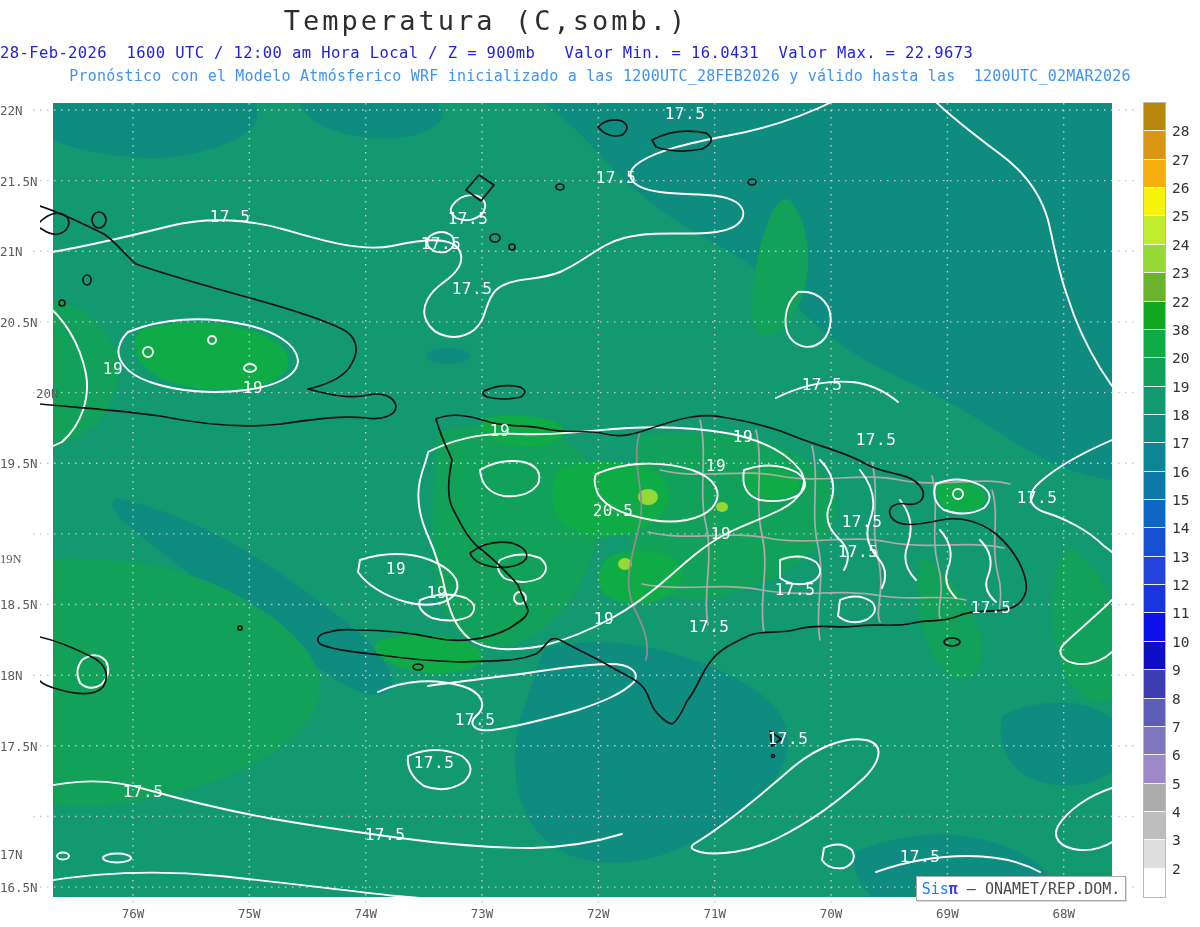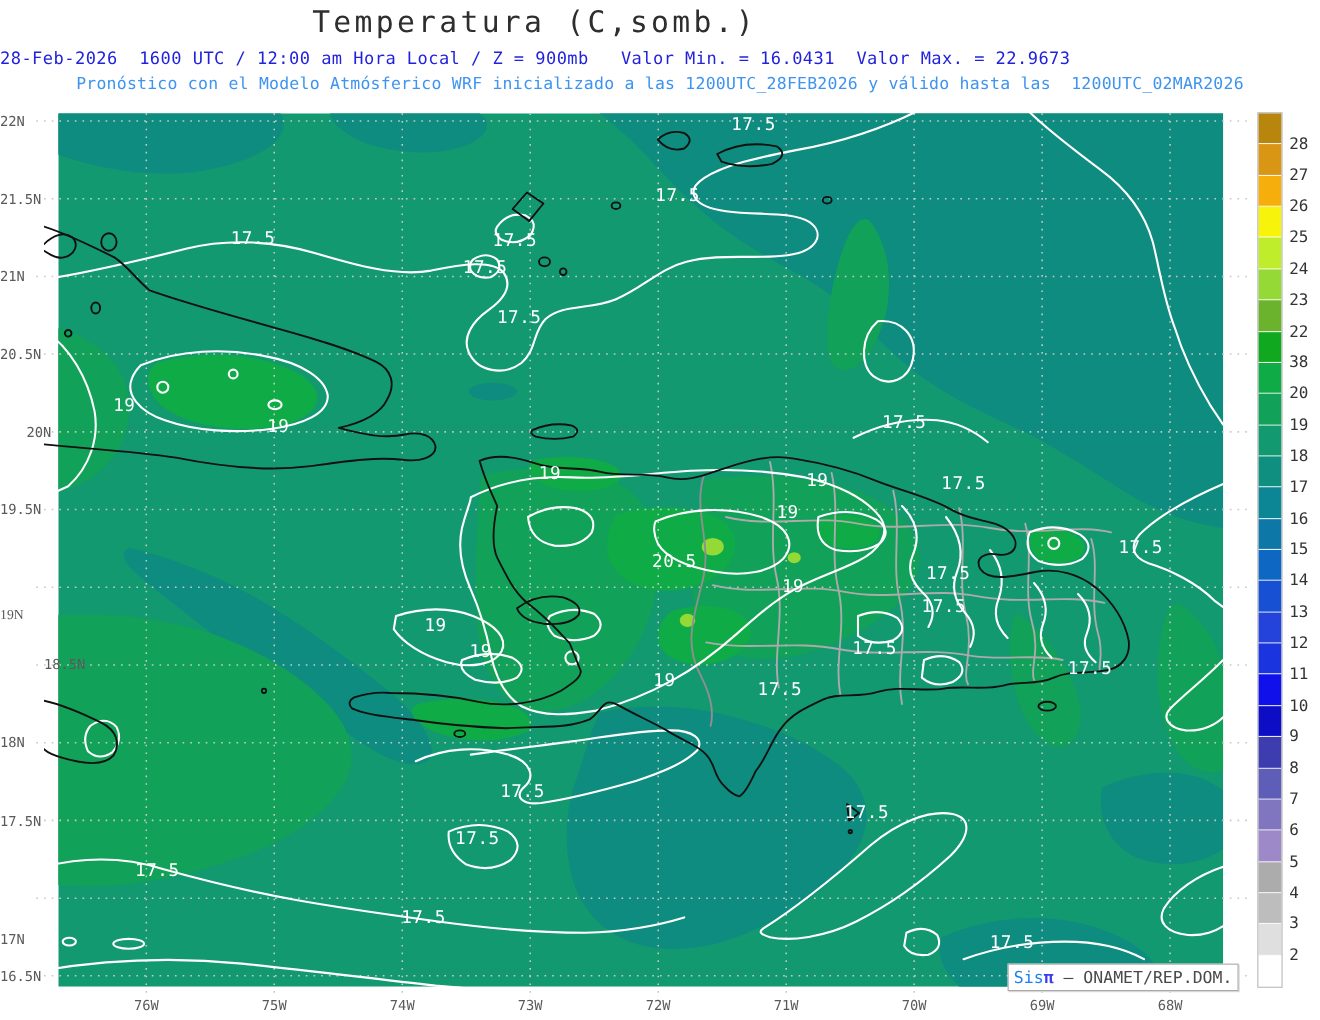--- a/index.html
+++ b/index.html
@@ -217,24 +217,24 @@
       <div class="clabel" style="left: 143px; top: 791px;">17.5</div>
       <div class="clabel" style="left: 385px; top: 834px;">17.5</div>
       <div class="clabel" style="left: 920px; top: 856px;">17.5</div>
     </div>
 
   <div id="lat-axis">
       <div class="lat-label" style="left: 0px; top: 110px;">22N</div>
       <div class="lat-label" style="left: 0px; top: 180.64px;">21.5N</div>
       <div class="lat-label" style="left: 0px; top: 251.28px;">21N</div>
       <div class="lat-label" style="left: 0px; top: 321.92px;">20.5N</div>
-      <div class="lat-label" style="left: 0px; top: 392.56px; padding-left: 24px;">20N</div>
+      <div class="lat-label" style="left: 12px; top: 392.56px; padding-left: 24px;">20N</div>
       <div class="lat-label" style="left: 0px; top: 463.2px;">19.5N</div>
       <div class="lat-label" style="left: 0px; top: 559px; font-family: Liberation Serif, serif;">19N</div>
-      <div class="lat-label" style="left: 0px; top: 604.48px; margin-left: 40px;">18.5N</div>
+      <div class="lat-label" style="left: 0px; top: 604.48px;">18.5N</div>
       <div class="lat-label" style="left: 0px; top: 675.12px;">18N</div>
       <div class="lat-label" style="left: 0px; top: 745.76px;">17.5N</div>
       <div class="lat-label" style="left: 0px; top: 854px;">17N</div>
       <div class="lat-label" style="left: 0px; top: 887.04px;">16.5N</div>
     </div>
   <div id="lon-axis">
       <div class="lon-label" style="left: 133px; top: 906px;">76W</div>
       <div class="lon-label" style="left: 249.34px; top: 906px;">75W</div>
       <div class="lon-label" style="left: 365.68px; top: 906px;">74W</div>
       <div class="lon-label" style="left: 482.02px; top: 906px;">73W</div>

